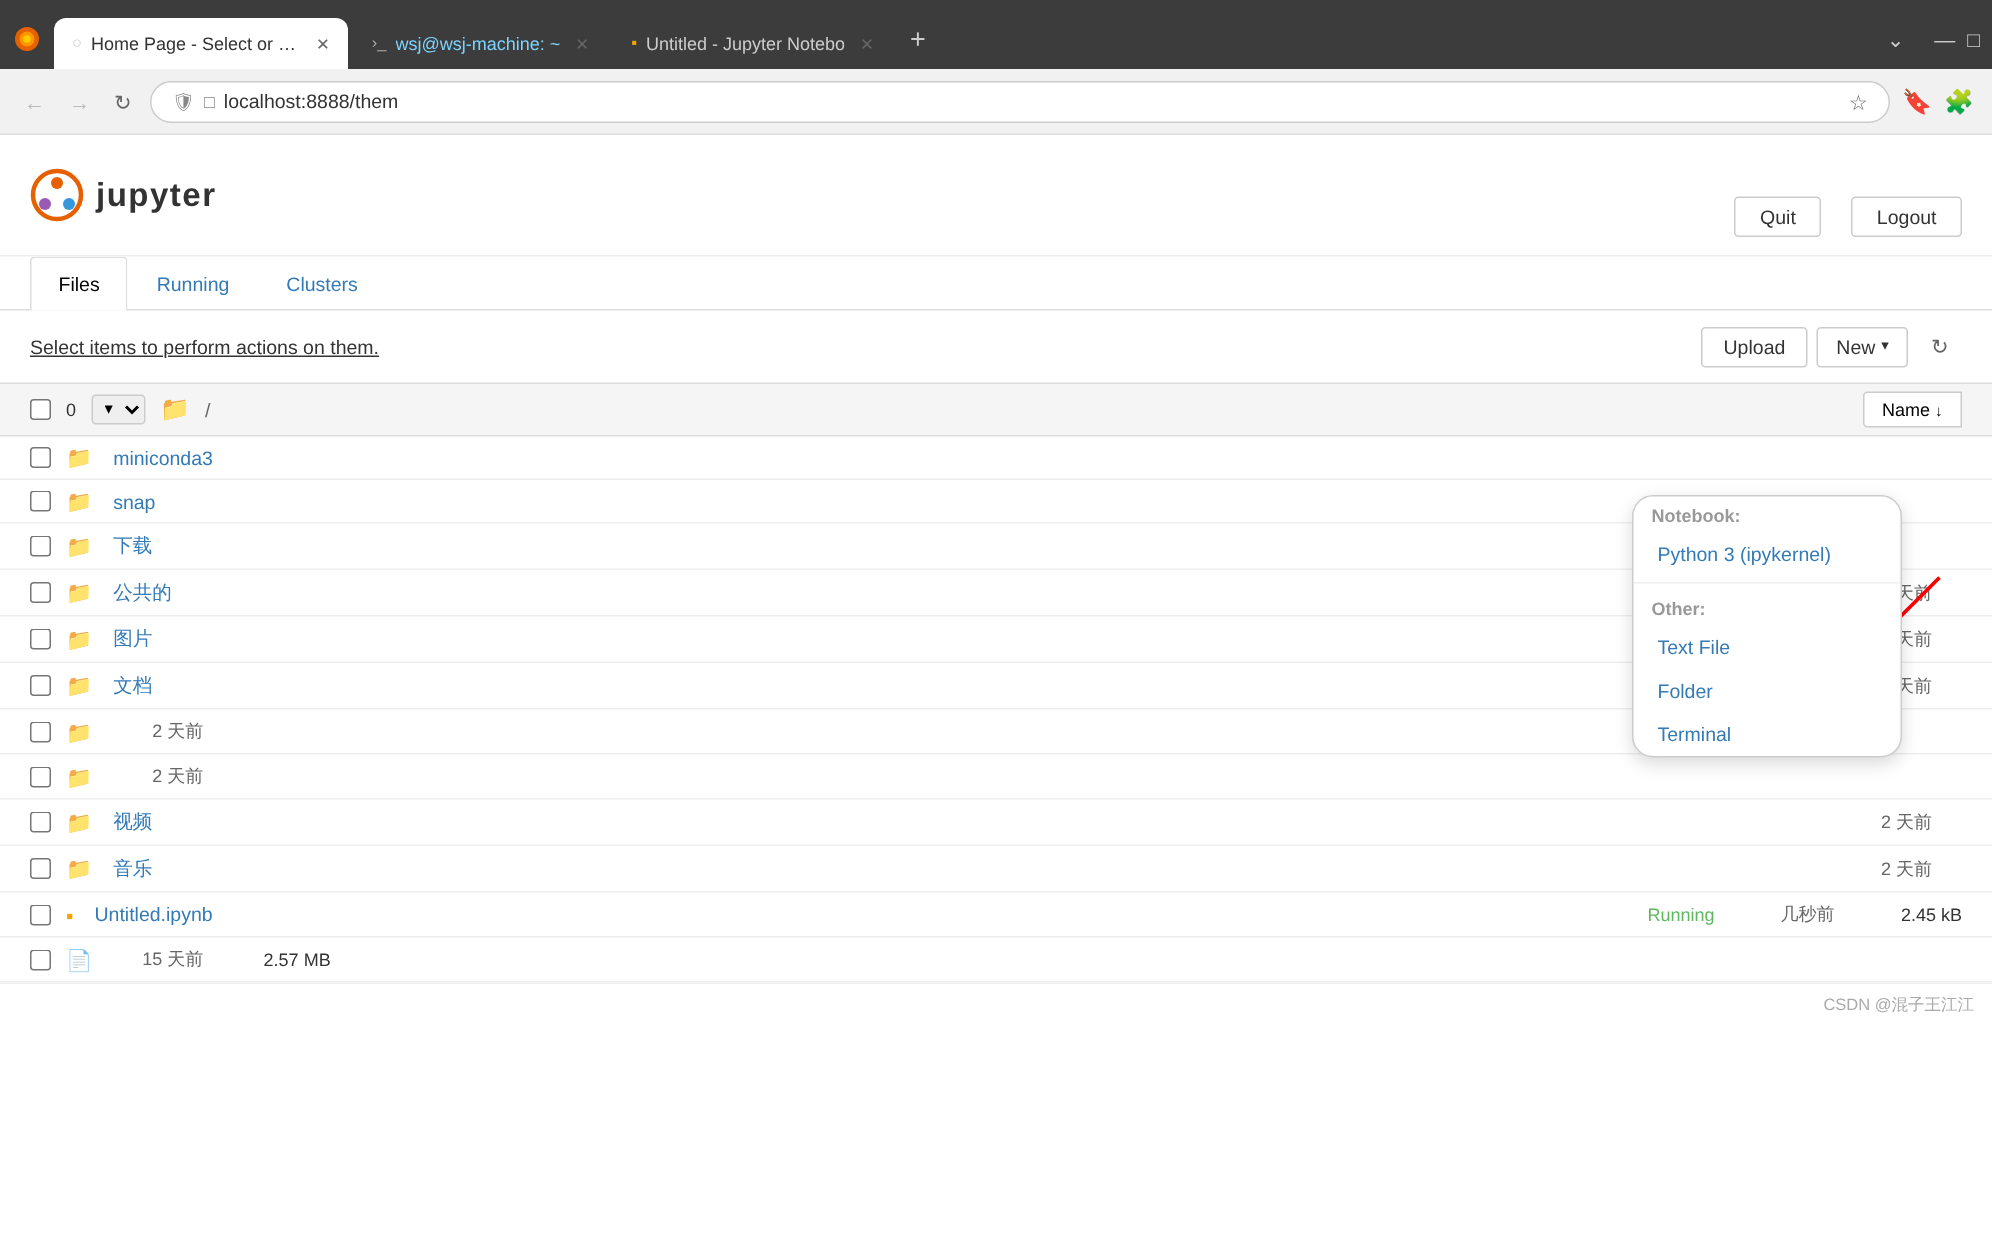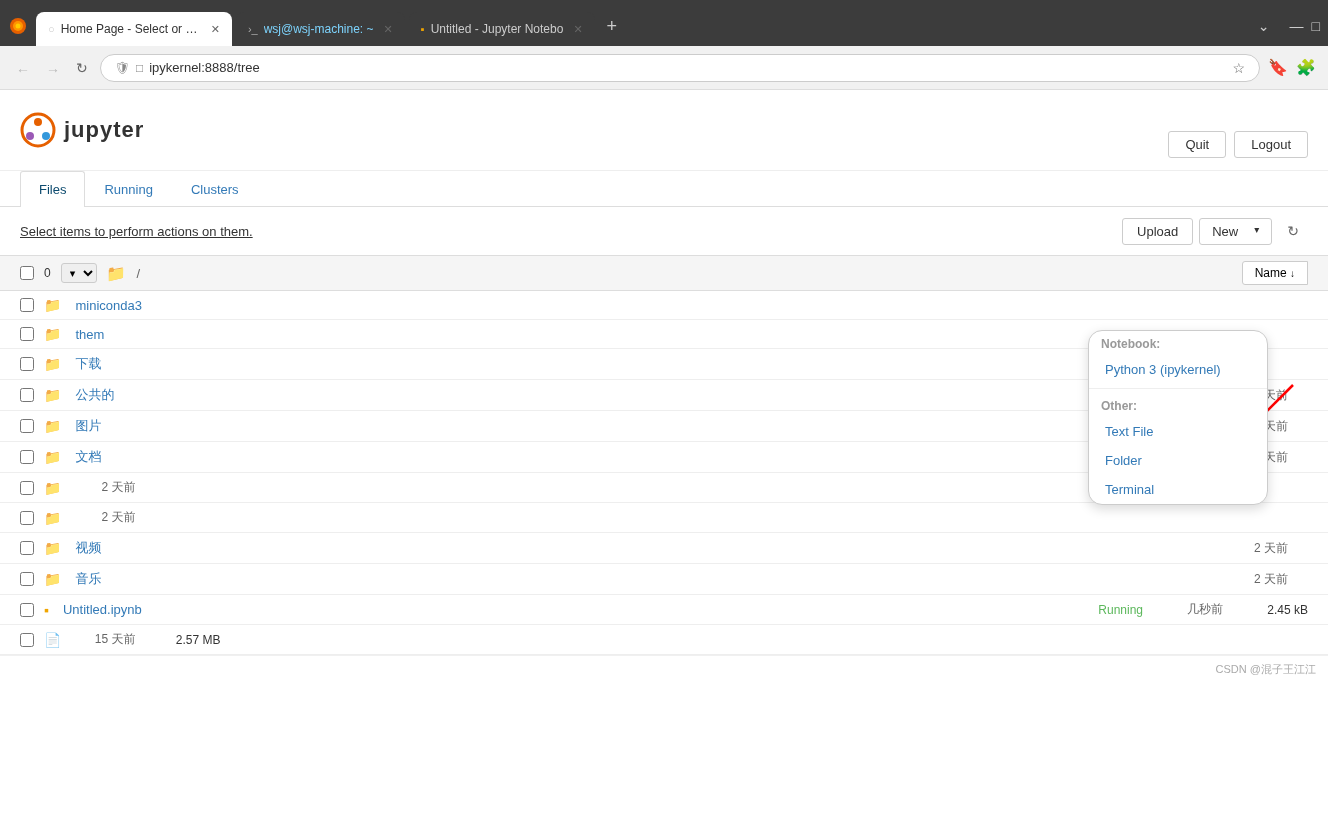--- a/index.html
+++ b/index.html
@@ -121,21 +121,21 @@
       height: 36px;
     }
     .jupyter-logo-text {
       font-size: 22px;
       font-weight: bold;
       color: #333;
       letter-spacing: 1px;
     }
     .header-buttons {
       display: flex;
-      gap: 8px;
+      gap: 20px;
       margin-top: 29px;
     }
     .header-btn {
       padding: 5px 16px;
       border: 1px solid #ccc;
       background: #fff;
       border-radius: 3px;
       font-size: 13px;
       cursor: pointer;
       color: #333;
@@ -151,21 +151,21 @@
     .tab-item {
       padding: 10px 18px;
       font-size: 13px;
       cursor: pointer;
       color: #337ab7;
       border: 1px solid transparent;
       border-bottom: none;
       margin-bottom: -1px;
     }
     .tab-item.active {
-      color: #0c4a6e;
+      color: #000000;
       border-color: #ddd;
       background: #fff;
       border-radius: 3px 3px 0 0;
     }
 
     
     .file-toolbar {
       padding: 10px 20px;
       display: flex;
       align-items: center;
@@ -194,21 +194,21 @@
     .new-btn {
       padding: 5px 12px;
       border: 1px solid #ccc;
       background: #fff;
       border-radius: 3px;
       font-size: 13px;
       cursor: pointer;
       color: #333;
       display: flex;
       align-items: flex-start;
-      gap: 16px;
+      gap: 4px;
       position: relative;
     }
     .new-btn .dropdown-arrow { font-size: 10px; }
     .refresh-btn {
       padding: 5px 8px;
       border: 1px solid transparent;
       background: transparent;
       border-radius: 3px;
       font-size: 14px;
       cursor: pointer;
@@ -377,21 +377,21 @@
   </div>
 </div>
 
 <div class="address-bar">
   <span class="nav-btn disabled">←</span>
   <span class="nav-btn disabled">→</span>
   <span class="nav-btn">↻</span>
   <div class="address-input">
     <span style="color:#888;font-size:12px;">🛡</span>
     <span style="color:#888;font-size:12px;">□</span>
-    <span class="address-text">ipykernel:8888/tree</span>
+    <span class="address-text">localhost:8888/them</span>
     <div class="address-icons">
       <span class="addr-icon">☆</span>
     </div>
   </div>
   <span class="addr-icon" style="font-size:16px;">🔖</span>
   <span class="addr-icon" style="font-size:16px;">🧩</span>
 </div>
 
 <div class="page-content" style="position:relative;">
 
@@ -456,21 +456,21 @@
 
     <div class="file-row">
       <input type="checkbox" class="file-checkbox" style="">
       <span class="file-icon">📁</span>
       <span class="file-name">miniconda3</span>
     </div>
 
     <div class="file-row">
       <input type="checkbox" class="file-checkbox" style="">
       <span class="file-icon">📁</span>
-      <span class="file-name">them</span>
+      <span class="file-name">snap</span>
     </div>
 
     <div class="file-row">
       <input type="checkbox" class="file-checkbox" style="">
       <span class="file-icon">📁</span>
       <span class="file-name">下载</span>
     </div>
 
     <div class="file-row">
       <input type="checkbox" class="file-checkbox" style="">

